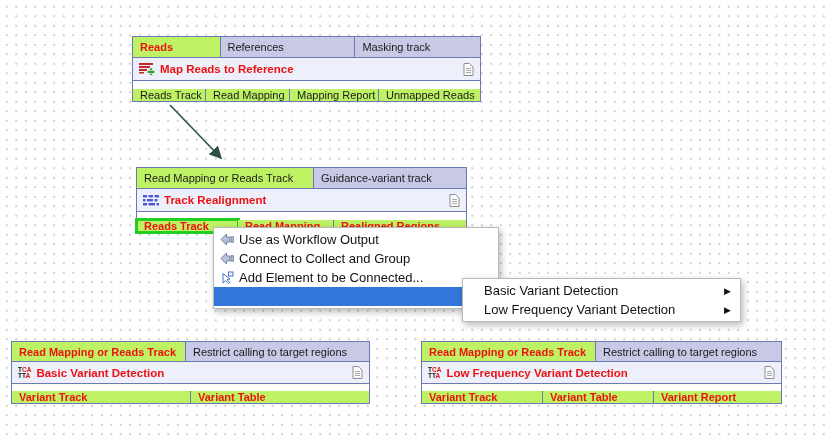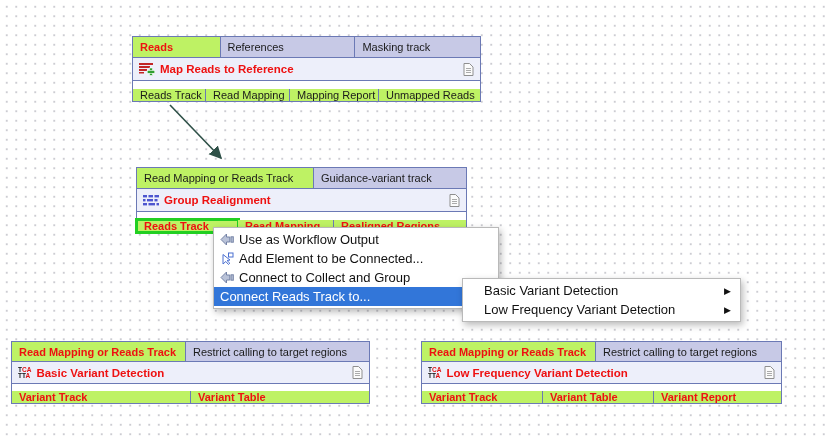--- a/index.html
+++ b/index.html
@@ -112,21 +112,21 @@
             <rect x="5.5" y="0" width="4.5" height="2.4"></rect>
             <rect x="11.5" y="0" width="4.5" height="2.4"></rect>
           <rect x="0" y="4" width="2.5" height="2.4"></rect>
             <rect x="4" y="4" width="6" height="2.4"></rect>
             <rect x="11.5" y="4" width="3" height="2.4"></rect>
           <rect x="0" y="8" width="4" height="2.4"></rect>
             <rect x="5.5" y="8" width="6.5" height="2.4"></rect>
             <rect x="13.5" y="8" width="2.5" height="2.4"></rect>
         </g>
       </svg>
-      <span class="title-label">Group Realignment</span>
+      <span class="title-label">Track Realignment</span>
       <span class="doc-icon">
         <svg width="11" height="13" viewBox="0 0 11 13">
           <path d="M1 0.5 h5.5 l3.5 3.5 v8.5 h-9 z" fill="#fbfbfb" stroke="#8f8f8f"></path>
           <path d="M3 5.5 h5 M3 7.5 h5 M3 9.5 h5" stroke="#a2a2a2" stroke-width="0.9"></path>
         </svg>
       </span>
     </div>
     <div class="row out-row">
       <div class="cell redtxt green-sel" style="width:101px;">
           <span>Reads Track</span>
@@ -212,38 +212,37 @@
       <span class="mi-icon">
         <svg width="14" height="13" viewBox="0 0 14 13">
           <path d="M1 6.5 L6.5 1 L6.5 4 L9.8 4 L9.8 9 L6.5 9 L6.5 12 Z" fill="#b9c2d8" stroke="#7583a6"></path>
           <rect x="11" y="3.8" width="2.3" height="5.4" fill="#b9c2d8" stroke="#7583a6"></rect>
         </svg>
       </span>
       <span>Use as Workflow Output</span>
     </div>
     <div class="menu-item">
       <span class="mi-icon">
+        <svg width="14" height="13" viewBox="0 0 14 13">
+          <path d="M1 6.5 L6.5 1 L6.5 4 L9.8 4 L9.8 9 L6.5 9 L6.5 12 Z" fill="#b9c2d8" stroke="#7583a6"></path>
+          <rect x="11" y="3.8" width="2.3" height="5.4" fill="#b9c2d8" stroke="#7583a6"></rect>
+        </svg>
+      </span>
+      <span>Connect to Collect and Group</span>
+    </div>
+    <div class="menu-item">
+      <span class="mi-icon">
         <svg width="14" height="14" viewBox="0 0 14 14">
           <rect x="8.5" y="1" width="4.5" height="4" fill="none" stroke="#4a6fd0"></rect>
           <path d="M3 2.5 L3 12 L5.8 9.5 L8.5 12.5 L9.8 11.2 L7 8.5 L10 8 Z" fill="#ffffff" stroke="#4a6fd0"></path>
         </svg>
       </span>
       <span>Add Element to be Connected...</span>
     </div>
-    <div class="menu-item">
-      <span class="mi-icon">
-        <svg width="14" height="13" viewBox="0 0 14 13">
-          <path d="M1 6.5 L6.5 1 L6.5 4 L9.8 4 L9.8 9 L6.5 9 L6.5 12 Z" fill="#b9c2d8" stroke="#7583a6"></path>
-          <rect x="11" y="3.8" width="2.3" height="5.4" fill="#b9c2d8" stroke="#7583a6"></rect>
-        </svg>
-      </span>
-      <span>Connect to Collect and Group</span>
-    </div>
     <div class="menu-item hl">
-      <span>Connect Reads Track to...</span>
       <span class="mi-arrow">▶</span>
     </div>
   </div>
 
   <div class="submenu" style="left:462px;top:278px;width:277px;">
     <div class="menu-item">
       <span>Basic Variant Detection</span>
       <span class="mi-arrow">▶</span>
     </div>
     <div class="menu-item">

